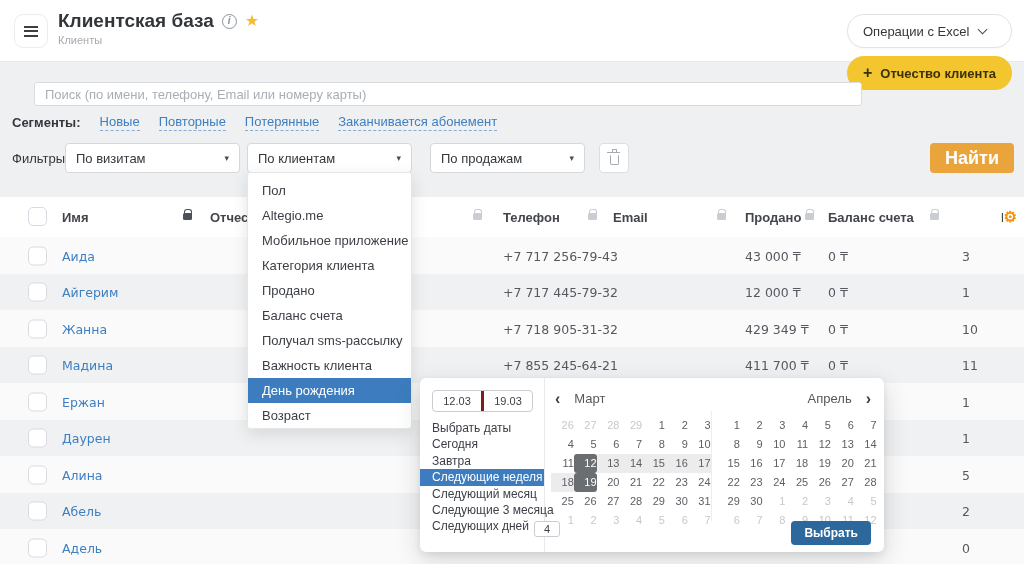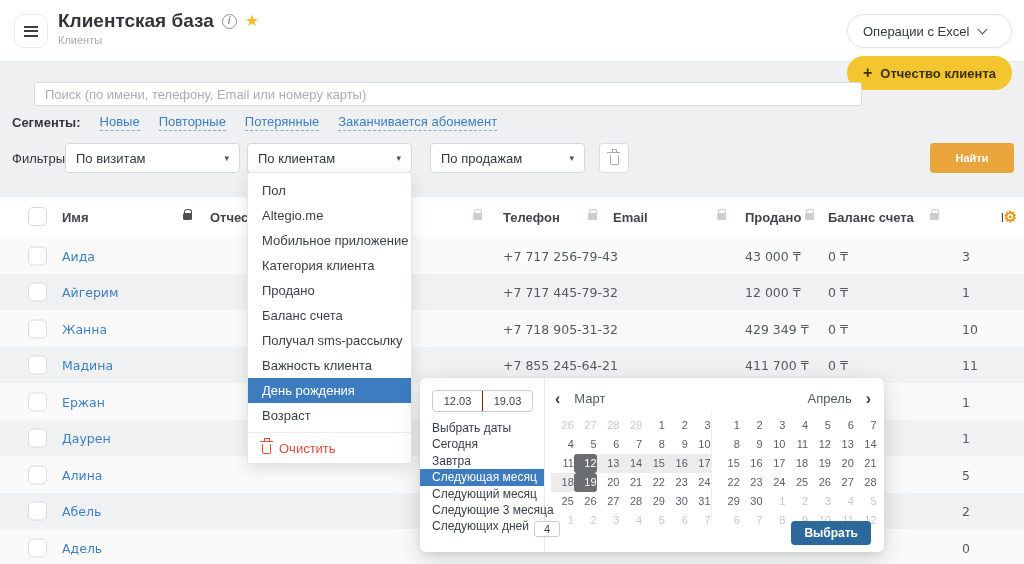--- a/index.html
+++ b/index.html
@@ -32,21 +32,21 @@
   #segments-list{display:flex;gap:19px;}
   .seg-link{color:#3e7fc1;border-bottom:1px dashed rgba(62,127,193,.6);padding-bottom:1px;cursor:pointer;}
   .filters{position:absolute;left:0;right:0;top:143px;height:30px;font-size:13px;}
   .filters-label{position:absolute;left:12px;top:8px;color:#33373c;}
   .select{position:absolute;top:0;height:30px;background:#fff;border:1px solid #d5d7da;border-radius:4px;display:flex;align-items:center;padding:0 10px;color:#33373c;cursor:pointer;}
   .select .arrow{position:absolute;right:10px;color:#4a4e53;font-size:9px;}
   #sel-visits{left:65px;width:175px;}
   #sel-clients{left:247px;width:165px;}
   #sel-sales{left:430px;width:155px;}
   .btn-trash{position:absolute;left:599px;top:0;width:30px;height:30px;border:1px solid #dcdee1;border-radius:4px;background:#fff;display:flex;align-items:center;justify-content:center;color:#a6abb0;cursor:pointer;}
-  .btn-find{position:absolute;right:10px;top:0;width:84px;height:30px;background:#e9a43c;border-radius:4px;color:#fff;font-weight:700;font-size:11px;display:flex;align-items:center;justify-content:center;cursor:pointer;}
+  .btn-find{position:absolute;right:10px;top:0;width:84px;height:30px;background:#e9a43c;border-radius:4px;color:#fff;font-weight:700;font-size:18px;display:flex;align-items:center;justify-content:center;cursor:pointer;}
   .trash{position:relative;width:9px;height:10px;border:1.4px solid currentColor;border-top:none;border-radius:1px 1px 2px 2px;display:inline-block;margin-top:4px;}
   .trash::before{content:"";position:absolute;left:-3.2px;top:-3px;width:13px;height:1.4px;background:currentColor;}
   .trash::after{content:"";position:absolute;left:1.1px;top:-5.6px;width:3.6px;height:2.4px;border:1.4px solid currentColor;border-bottom:none;border-radius:1px 1px 0 0;}
 
   
   .table{position:absolute;left:0;right:0;top:197px;bottom:0;background:#fff;}
   .thead{position:absolute;left:0;right:0;top:0;height:40px;background:#fff;font-size:13px;font-weight:700;color:#42464c;}
   .th{position:absolute;top:13px;white-space:nowrap;cursor:pointer;}
   .lock{position:absolute;top:16px;display:inline-block;width:9px;height:7px;border-radius:1.5px;background:#caced2;}
   .lock::before{content:"";position:absolute;left:1.3px;top:-4px;width:6px;height:4.5px;border:1.5px solid #caced2;border-bottom:none;border-radius:3px 3px 0 0;}
@@ -67,21 +67,21 @@
   .menu-item{height:25px;line-height:25px;padding-left:14px;font-size:13px;color:#3b3f45;cursor:pointer;white-space:nowrap;}
   .menu-item.active{background:#3d7cbe;color:#fff;}
   .menu-clear{border-top:1px solid #ebedee;margin-top:4px;height:31px;display:flex;align-items:center;gap:8px;padding-left:14px;color:#e2483d;font-size:13px;cursor:pointer;}
   .menu-clear .trash{margin-top:2px;}
 
   
   .datepicker{position:absolute;left:420px;top:378px;width:464px;height:174px;background:#fff;border-radius:6px;box-shadow:0 2px 6px rgba(40,44,50,.08),0 8px 24px rgba(40,44,50,.18);z-index:30;}
   .dp-left{position:absolute;left:0;top:0;bottom:0;width:125px;border-right:1px solid #e8eaeb;padding:12px 0 0 12px;}
   .dp-range{width:101px;height:22px;border:1px solid #c9ccd0;border-radius:4px;display:flex;background:#fff;}
   .dp-range span{flex:1;text-align:center;font-size:11px;color:#3b3f45;line-height:20px;cursor:text;}
-  .dp-range span + span{border-left:1px solid #7f1d1d;}
+  .dp-range span + span{border-left:3px solid #7f1d1d;}
   .dp-presets{margin-top:8px;}
   .dp-preset{height:16.4px;line-height:16.4px;font-size:12px;color:#3b3f45;cursor:pointer;white-space:nowrap;}
   .dp-preset.active{background:#3d7cbe;color:#fff;margin-left:-12px;padding-left:12px;}
   .mini-input{display:inline-block;width:26px;height:16px;border:1px solid #c9ccd0;border-radius:3px;text-align:center;font-size:11px;line-height:14px;color:#3b3f45;margin-left:5px;vertical-align:-3px;background:#fff;cursor:text;}
   .cal{position:absolute;top:0;bottom:0;}
   .cal-march{left:125px;width:166px;}
   .cal-april{left:291px;width:173px;}
   .cal-april::before{content:"";position:absolute;left:0;top:33px;bottom:31px;width:1px;background:#ededee;}
   .cal-head{position:absolute;top:13px;display:flex;align-items:center;gap:14px;font-size:13px;color:#54595e;}
   .cal-march .cal-head{left:10px;}
@@ -273,37 +273,33 @@
         <div class="menu-item">Altegio.me</div>
         <div class="menu-item">Мобильное приложение</div>
         <div class="menu-item">Категория клиента</div>
         <div class="menu-item">Продано</div>
         <div class="menu-item">Баланс счета</div>
         <div class="menu-item">Получал sms-рассылку</div>
         <div class="menu-item">Важность клиента</div>
         <div class="menu-item active">День рождения</div>
         <div class="menu-item">Возраст</div>
       </div>
-    <div class="menu-clear">
-      <span class="trash"></span>
-      <span>Очистить</span>
-    </div>
   </div>
 
   <div class="datepicker">
     <div class="dp-left">
       <div class="dp-range">
         <span>12.03</span>
         <span>19.03</span>
       </div>
       <div class="dp-presets" id="dp-presets">
           <div class="dp-preset">Выбрать даты</div>
           <div class="dp-preset">Сегодня</div>
           <div class="dp-preset">Завтра</div>
-          <div class="dp-preset active">Следующая месяц</div>
+          <div class="dp-preset active">Следующие неделя</div>
           <div class="dp-preset">Следующий месяц</div>
           <div class="dp-preset">Следующие 3 месяца</div>
           <div class="dp-preset">Следующих дней<span class="mini-input">4</span></div>
         </div>
     </div>
     <div id="calendars">
         <div class="cal cal-march">
           <div class="cal-head">
             <span class="cal-nav">‹</span>
             <span>Март</span>

